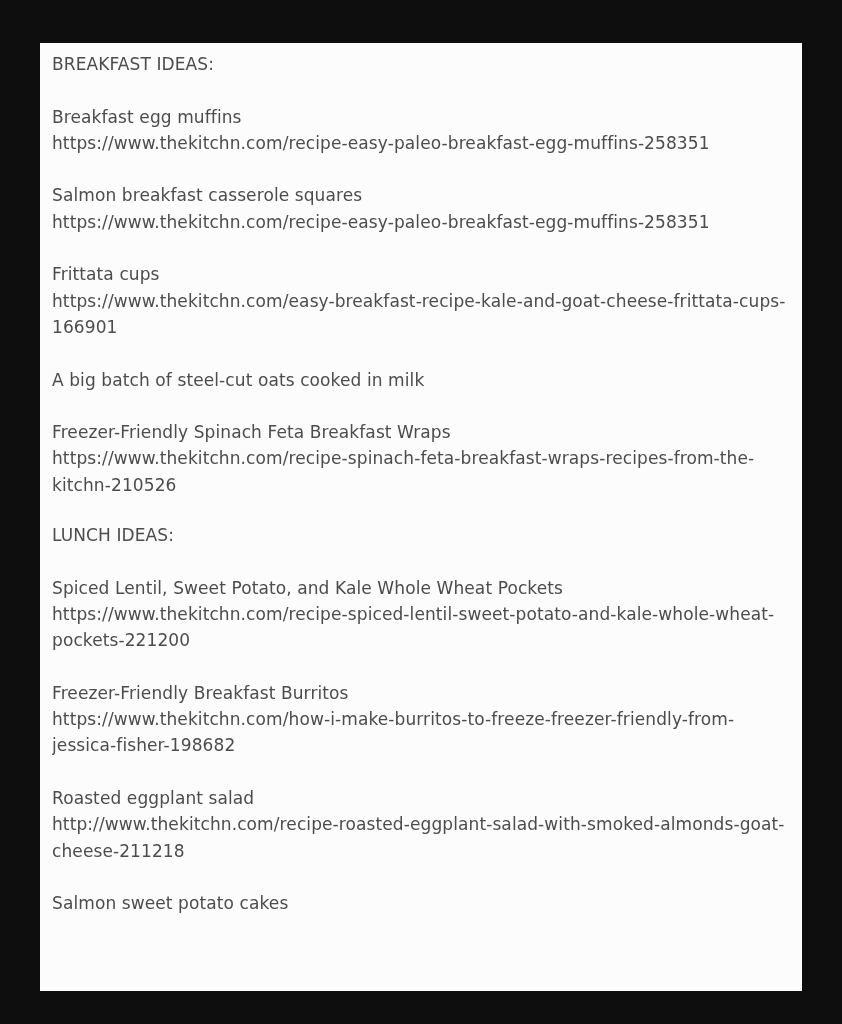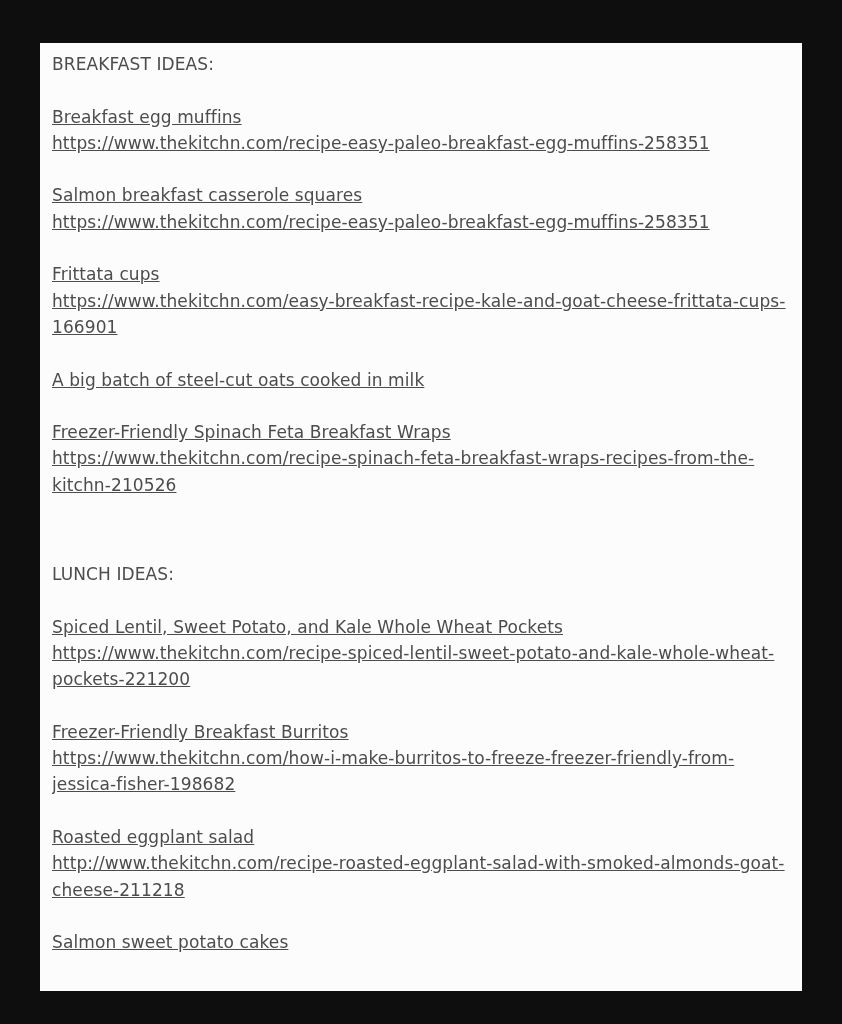--- a/index.html
+++ b/index.html
@@ -30,24 +30,23 @@
   }
   .line {
     white-space: nowrap;
     overflow: hidden;
   }
   .heading {
     white-space: nowrap;
   }
   .item {
     margin-top: 26.3px;
-    text-decoration: underline;
   }
   .section + .section {
-    margin-top: 63px;
+    margin-top: 24px;
   }
 </style>
 </head>
 <body>
 
 <div class="card">
 
   <div class="section">
     <div class="heading">BREAKFAST IDEAS:</div>
 

